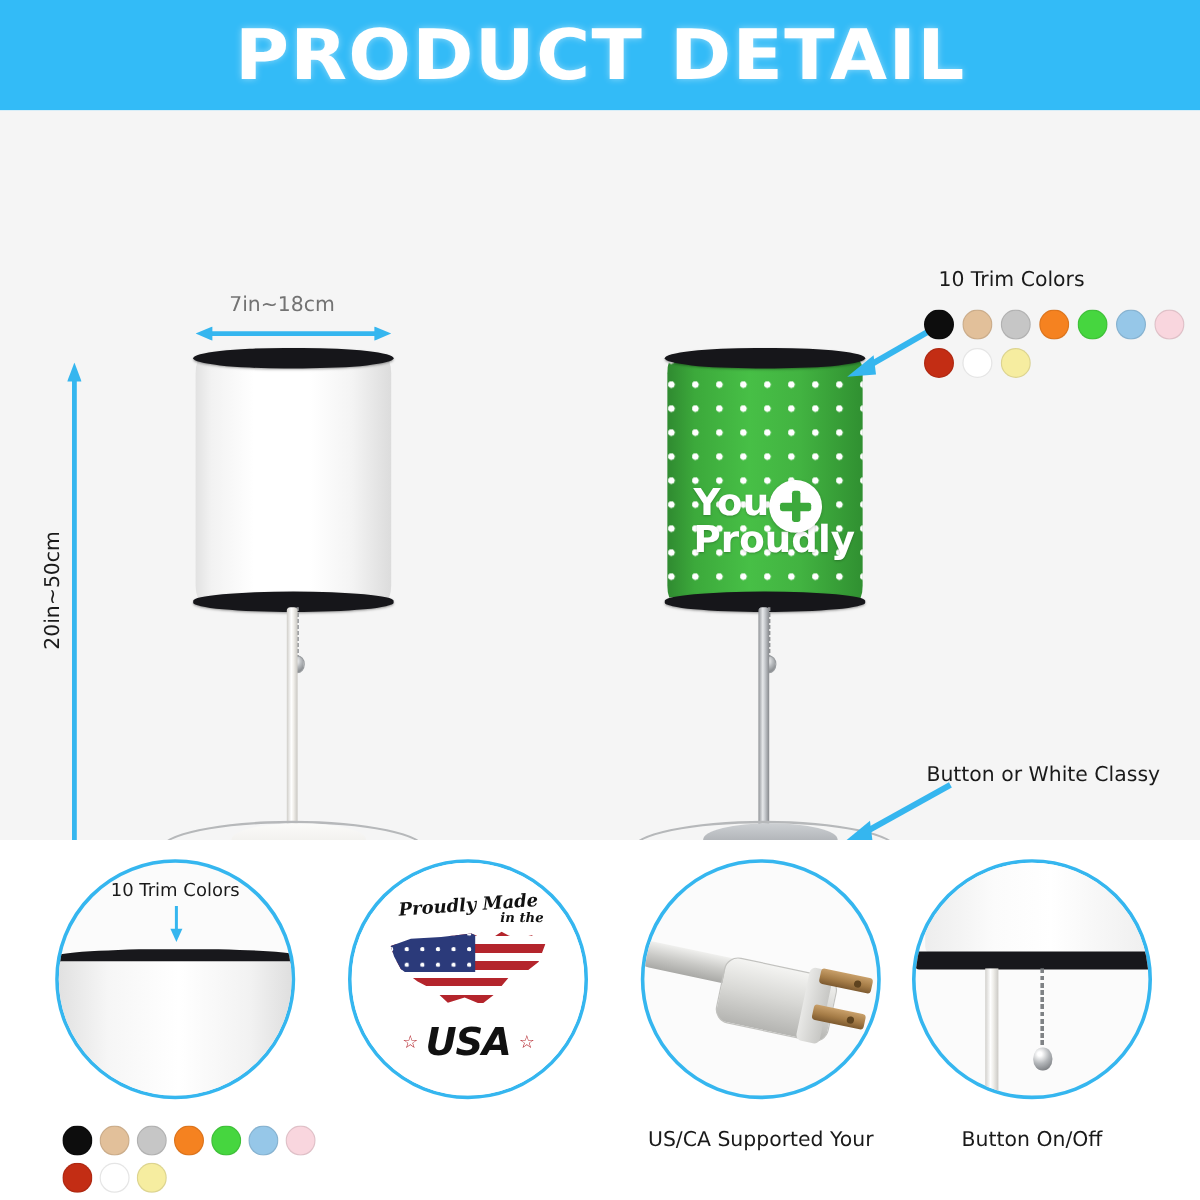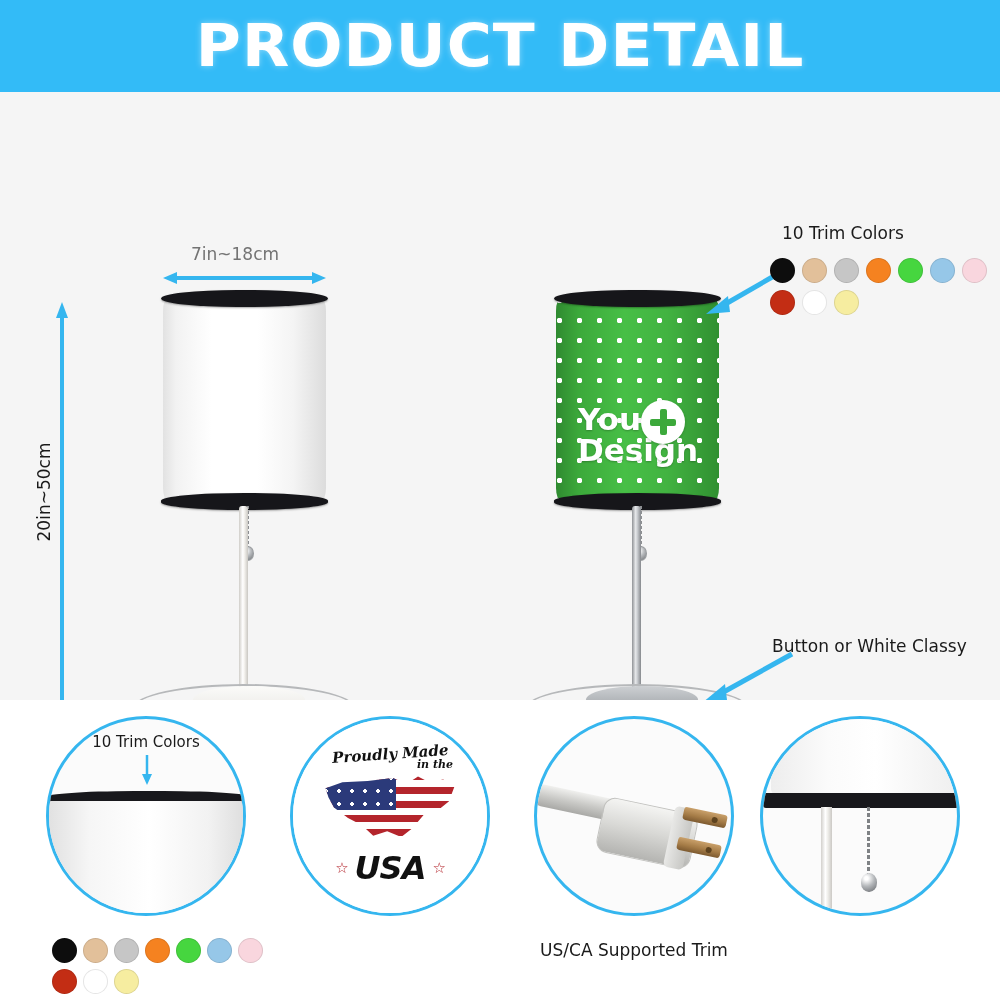--- a/index.html
+++ b/index.html
@@ -311,21 +311,21 @@
       <div class="pole pole-white" style="left:239px; top:414px; height:192px;"></div>
       <div class="cord-ring" style="left:133px; top:592px; width:222px; height:48px;"></div>
       <div class="base base-white" style="left:193px; top:594px; width:112px; height:40px;"></div>
     </div>
 
     <div class="lamp">
       <div class="shade-wrap" style="left:556px; top:205px; width:163px; height:205px;">
         <div class="shade-body shade-green">
           <div class="design-text">
             <div class="design-line1">Your</div>
-            <div class="design-line2">Design</div>
+            <div class="design-line2">Proudly</div>
           </div>
           <div class="plus-badge"></div>
         </div>
         <div class="shade-trim top"></div>
         <div class="shade-trim bottom"></div>
       </div>
       <div class="chain" style="left:640px; top:414px; height:44px;"></div>
       <div class="chain-ball" style="left:634px; top:454px;"></div>
       <div class="pole pole-silver" style="left:632px; top:414px; height:192px;"></div>
       <div class="cord-ring" style="left:526px; top:592px; width:222px; height:48px;"></div>
@@ -398,31 +398,32 @@
           <div class="plug-body"></div>
           <div class="plug-face"></div>
           <div class="prong p1">
               <span class="prong-hole"></span>
             </div>
           <div class="prong p2">
               <span class="prong-hole"></span>
             </div>
         </div>
       </div>
-      <div class="feature-caption">US/CA Supported Trim</div>
+      <div class="feature-caption">US/CA Supported Your</div>
     </div>
 
     <div class="feature" style="left:740px;">
       <div class="circle">
         <div class="c4-shade"></div>
         <div class="c4-trim"></div>
         <div class="c4-pole"></div>
         <div class="c4-chain"></div>
         <div class="c4-ball"></div>
       </div>
+      <div class="feature-caption">Button On/Off</div>
     </div>
 
   </div>
 
   <div class="bottom-swatches">
       <div class="swatch" style="background: rgb(13, 13, 13);"></div>
       <div class="swatch" style="background: rgb(226, 192, 154);"></div>
       <div class="swatch" style="background: rgb(198, 198, 198);"></div>
       <div class="swatch" style="background: rgb(245, 130, 32);"></div>
       <div class="swatch" style="background: rgb(70, 214, 63);"></div>

